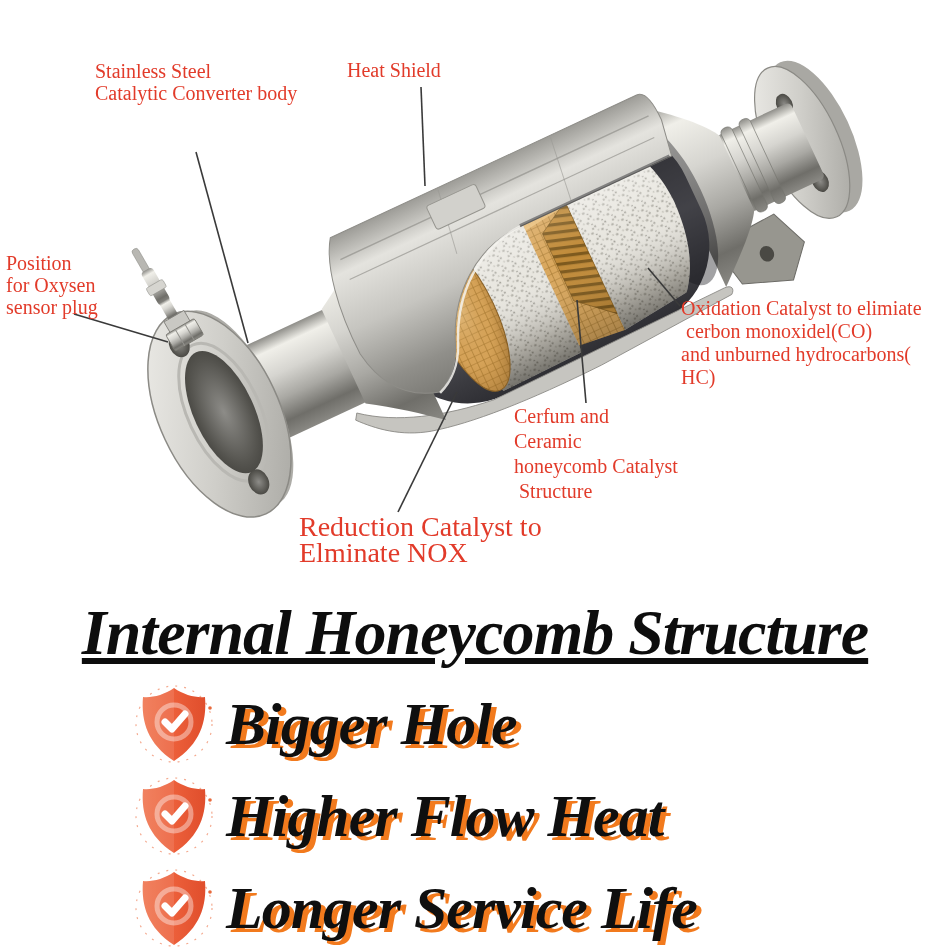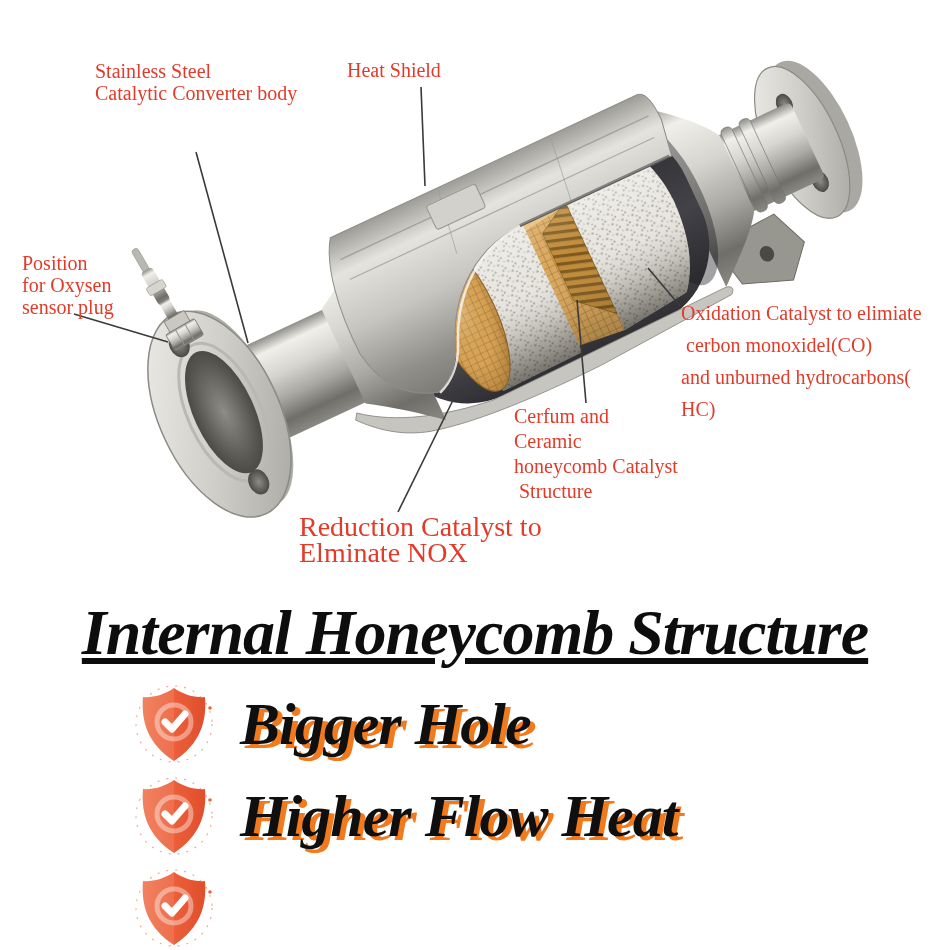--- a/index.html
+++ b/index.html
@@ -8,30 +8,30 @@
     font-family:"Liberation Serif","DejaVu Serif",serif;
   }
   .art{position:absolute;left:0;top:0;}
   .dlabel{
     position:absolute;color:var(--label-color,#e23b2a);
     font-size:20px;line-height:22px;white-space:pre-wrap;
     font-family:"Liberation Serif","DejaVu Serif",serif;
   }
   .dlabel.big{font-size:28px;line-height:26px;}
   .dlabel.cer{line-height:25px;}
-  .dlabel.oxi{line-height:32px;}
+  .dlabel.oxi{line-height:23px;}
   .headline{
     position:absolute;left:0;right:0;top:596px;text-align:center;
     font-size:64px;font-weight:700;font-style:italic;letter-spacing:-1px;
     color:var(--heading-color,#0d0d0d);
     font-family:"Liberation Serif","DejaVu Serif",serif;
     text-decoration:underline;
   }
   .feature-row{
-    position:absolute;left:134px;display:flex;align-items:center;gap:26px;height:88px;
+    position:absolute;left:134px;display:flex;align-items:center;gap:12px;height:88px;
   }
   .feature-row .shield{width:80px;height:84px;flex:0 0 auto;}
   .feature-text{
     font-size:60px;font-weight:700;font-style:italic;line-height:1;
     color:#0f0f0f;letter-spacing:-1px;white-space:nowrap;
     text-shadow:5px 4px 0 var(--shadow-color,#f27a1d);
     font-family:"Liberation Serif","DejaVu Serif",serif;
   }
 </style>
 </head>
@@ -191,21 +191,21 @@
       <line x1="74" y1="314" x2="168" y2="342"></line>
       <line x1="648" y1="268" x2="680" y2="306"></line>
       <line x1="577" y1="300" x2="586" y2="403"></line>
       <line x1="457" y1="392" x2="398" y2="512"></line>
     </g>
   </svg>
 
   <div class="dlabel" style="left:95px;top:60px">Stainless Steel
 Catalytic Converter body</div>
   <div class="dlabel" style="left:347px;top:59px">Heat Shield</div>
-  <div class="dlabel" style="left:22px;top:252px">Position
+  <div class="dlabel" style="left:6px;top:252px">Position
 for Oxysen
 sensor plug</div>
   <div class="dlabel oxi" style="left:681px;top:297px">Oxidation Catalyst to elimiate
  cerbon monoxidel(CO)
 and unburned hydrocarbons(
 HC)</div>
   <div class="dlabel cer" style="left:514px;top:404px">Cerfum and
 Ceramic
 honeycomb Catalyst
  Structure</div>
@@ -223,15 +223,16 @@
   <div class="feature-row" style="top:772px">
     <svg class="shield" viewBox="0 0 80 84">
         <use href="#shieldSym"></use>
       </svg>
     <span class="feature-text">Higher Flow Heat</span>
   </div>
   <div class="feature-row" style="top:864px">
     <svg class="shield" viewBox="0 0 80 84">
         <use href="#shieldSym"></use>
       </svg>
+    <span class="feature-text">Longer Service Life</span>
   </div>
 
 </div>
 
 </body></html>

